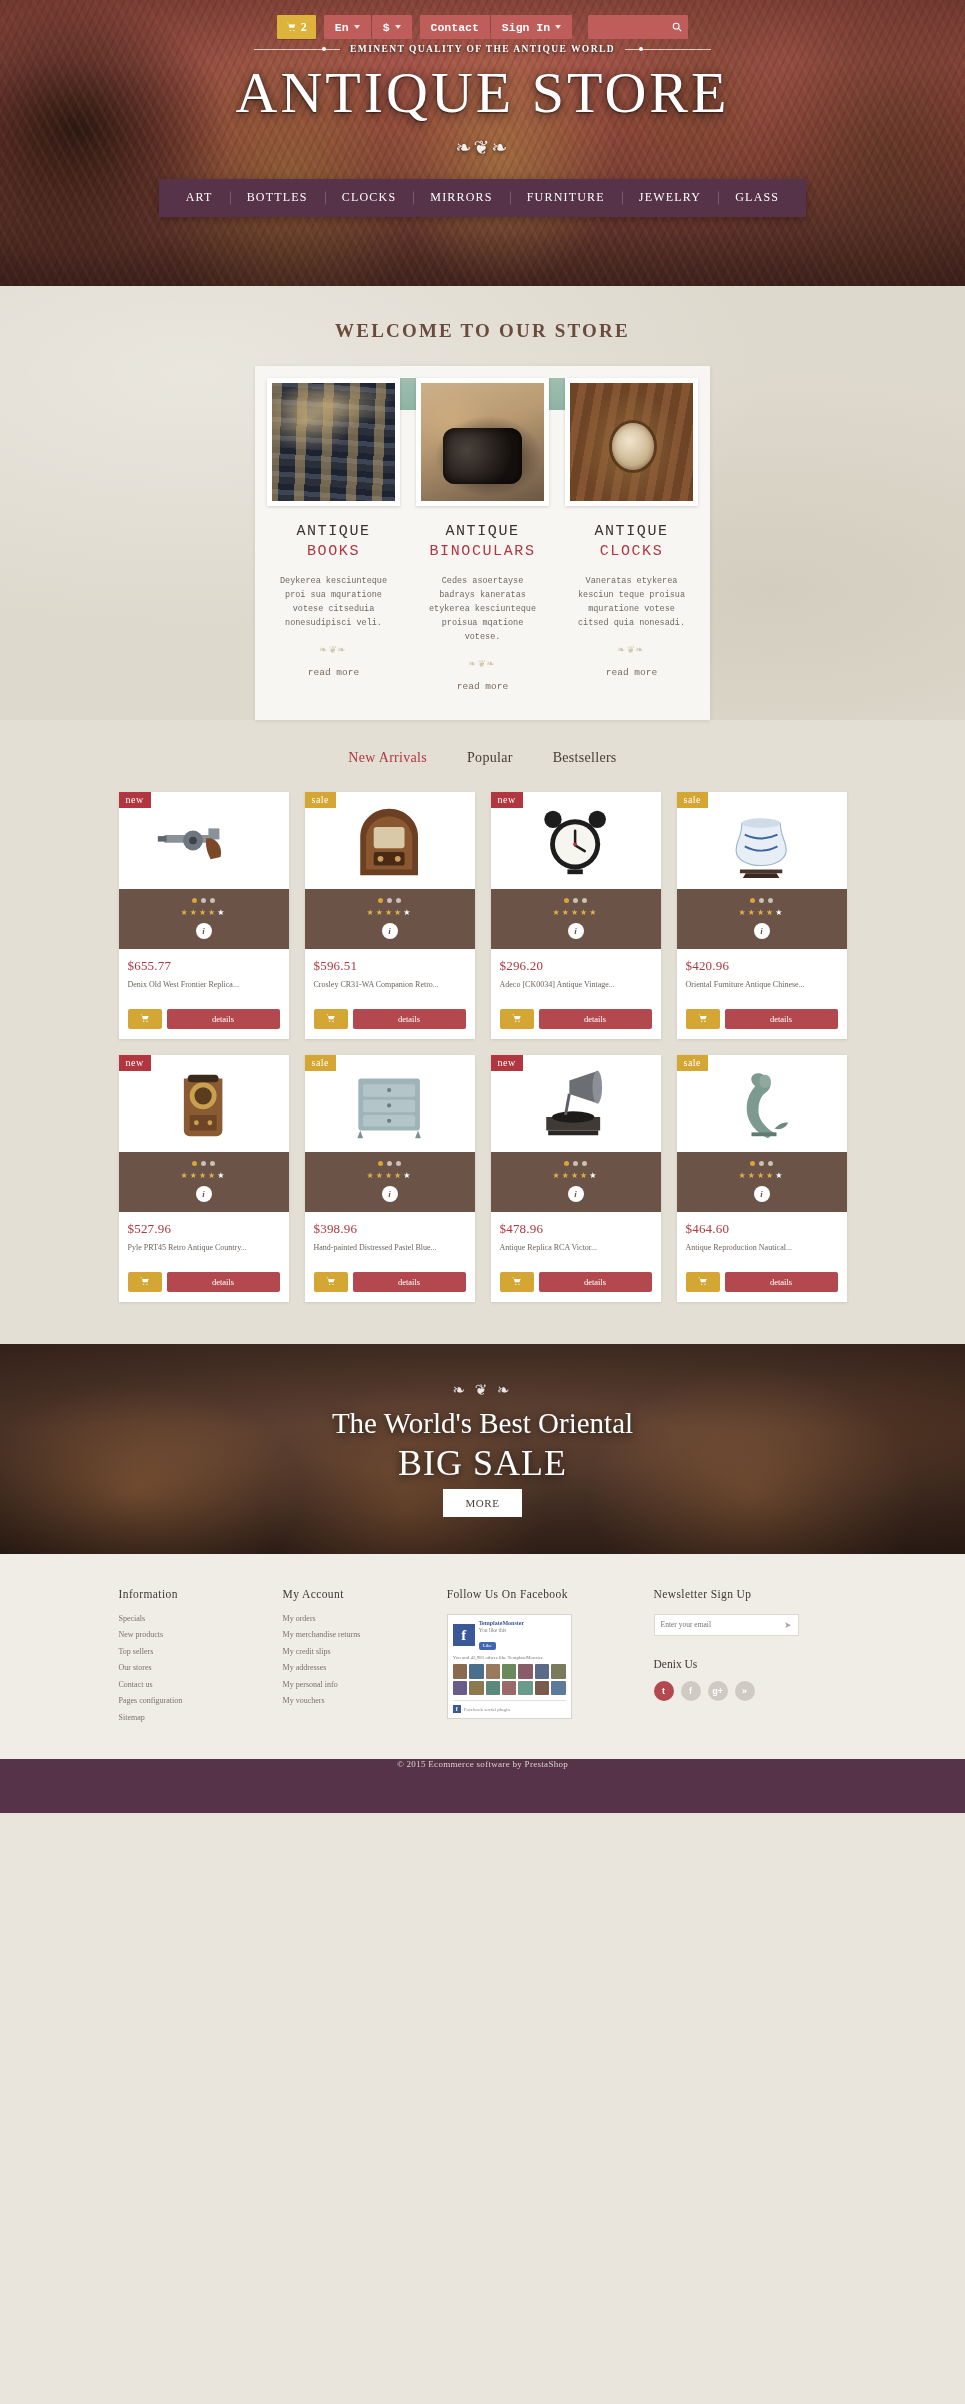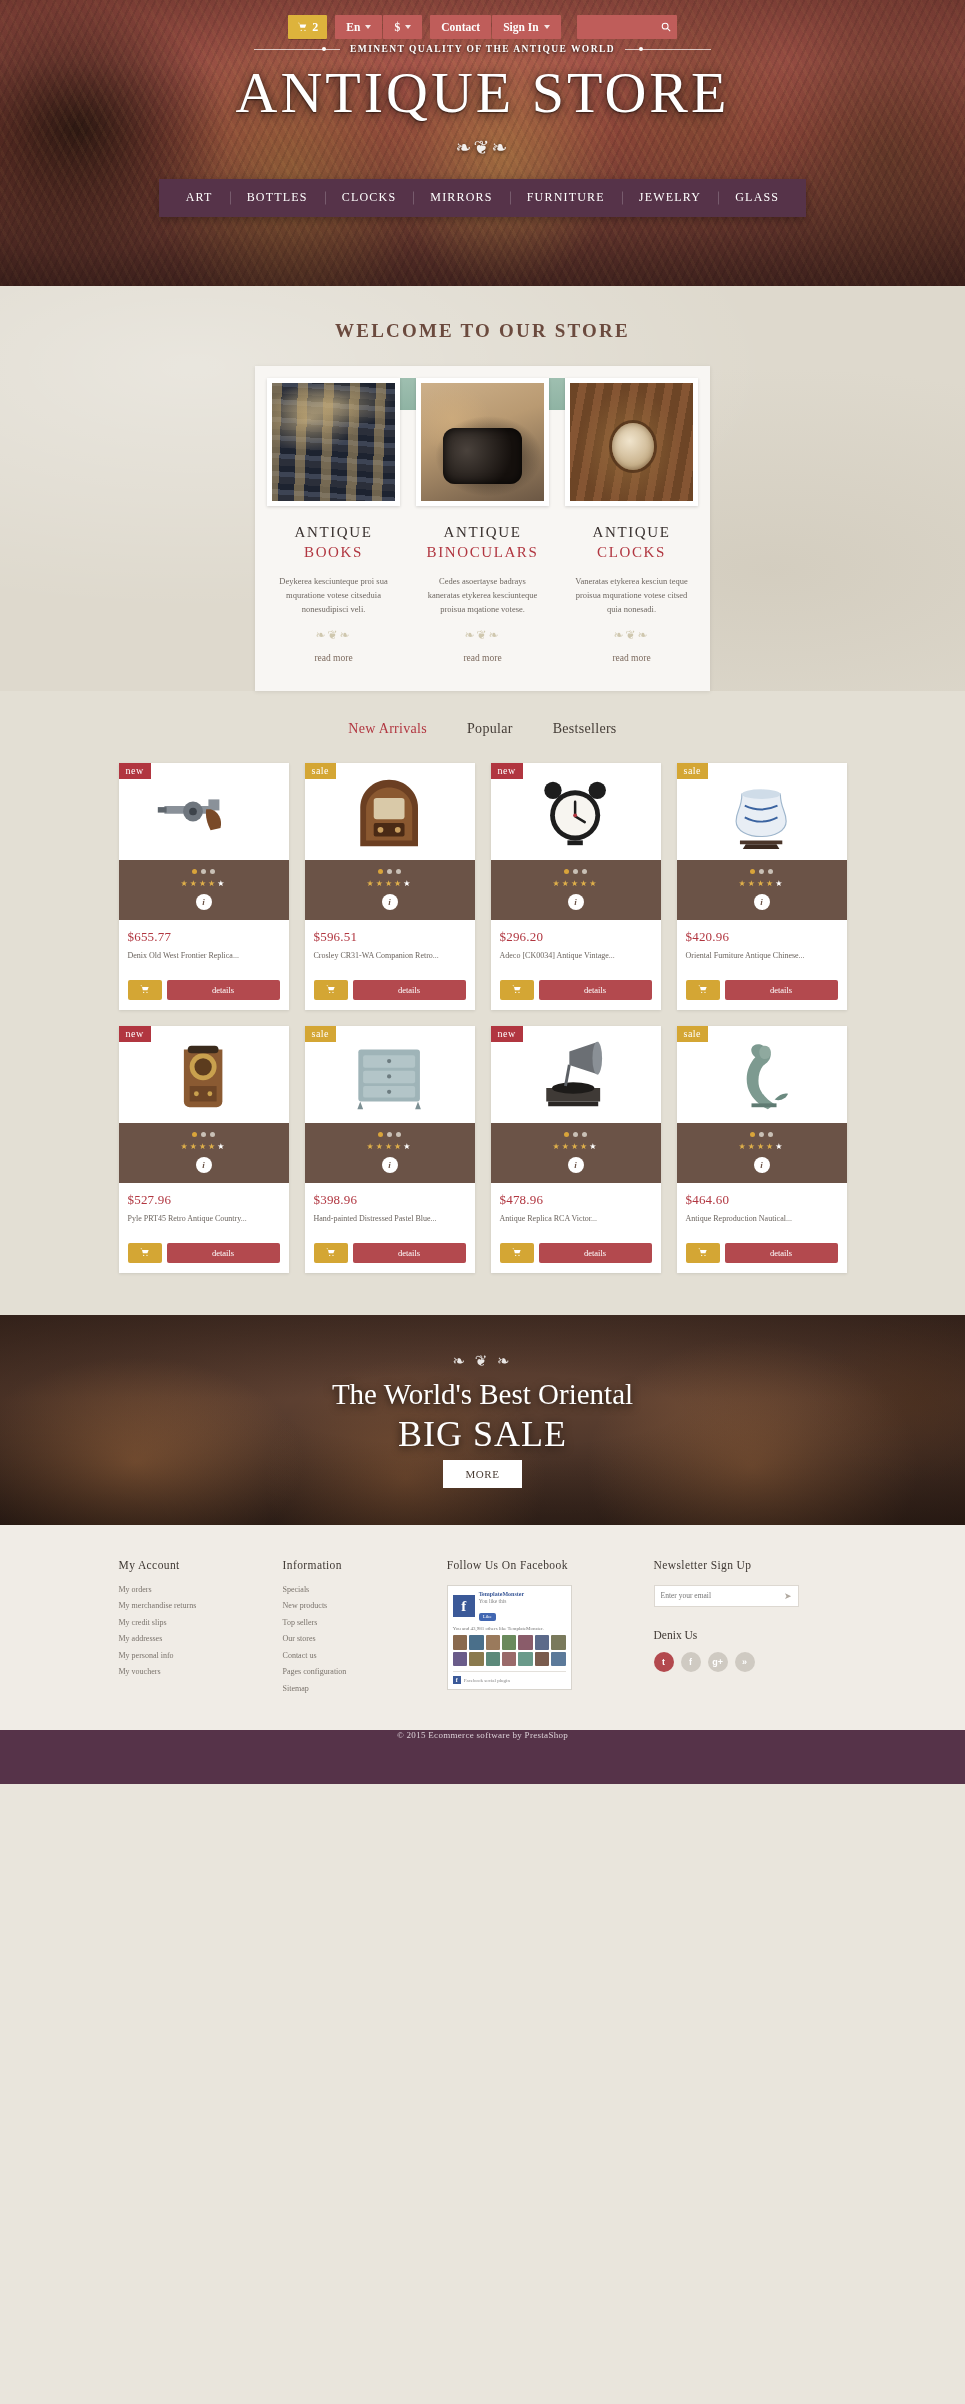--- a/index.html
+++ b/index.html
@@ -63,21 +63,21 @@
   .pillgroup { display: flex; gap: 1px; }
   .pill {
     background: #bf5d5a;
     color: #fff;
     height: 24px;
     padding: 0 11px;
     font-size: 11.5px; font-weight: bold;
     display: flex; align-items: center; gap: 4px;
     cursor: pointer;
     border: none;
-    font-family: Liberation Serif, serif;
+    font-family: Liberation Mono, monospace;
     border-radius: 1px;
   }
   .pill .caret {
     display: inline-block;
     width: 0; height: 0;
     border-left: 3px solid transparent;
     border-right: 3px solid transparent;
     border-top: 4px solid #fff;
     opacity: .85;
     margin-left: 1px;
@@ -181,21 +181,21 @@
     margin: 24px auto 0;
     background: #f8f6f3;
     padding: 12px 12px 26px;
     box-shadow: 0 1px 4px rgba(0,0,0,.09);
     position: relative;
   }
   .cards-panel:before {
     content: ""; position: absolute; left: 12px; right: 12px; top: 12px; height: 32px;
     background: linear-gradient(180deg,#9fbfb0,#8fb3a3);
   }
-  .cards { display: flex; gap: 16px; position: relative; }
+  .cards { display: flex; gap: 16px; position: relative; font-family: Liberation Mono, monospace; }
   .card { flex: 1; text-align: center; }
   .card-img {
     width: 100%; height: 128px;
     background: #2f2722;
     position: relative; overflow: hidden;
     border: 5px solid #fff;
     box-shadow: 0 1px 3px rgba(0,0,0,.15);
   }
   .img-books {
     background:
@@ -884,38 +884,38 @@
     <div class="sale-l1">The World's Best Oriental</div>
     <div class="sale-l2">BIG SALE</div>
     <button class="btn-more">MORE</button>
   </div>
 </section>
 
 <footer class="footer">
   <div class="footer-inner">
 
     <div>
-      <div class="fh">My Account</div>
-      <a class="fl">My orders</a>
-      <a class="fl">My merchandise returns</a>
-      <a class="fl">My credit slips</a>
-      <a class="fl">My addresses</a>
-      <a class="fl">My personal info</a>
-      <a class="fl">My vouchers</a>
-    </div>
-
-    <div>
       <div class="fh">Information</div>
       <a class="fl">Specials</a>
       <a class="fl">New products</a>
       <a class="fl">Top sellers</a>
       <a class="fl">Our stores</a>
       <a class="fl">Contact us</a>
       <a class="fl">Pages configuration</a>
       <a class="fl">Sitemap</a>
+    </div>
+
+    <div>
+      <div class="fh">My Account</div>
+      <a class="fl">My orders</a>
+      <a class="fl">My merchandise returns</a>
+      <a class="fl">My credit slips</a>
+      <a class="fl">My addresses</a>
+      <a class="fl">My personal info</a>
+      <a class="fl">My vouchers</a>
     </div>
 
     <div>
       <div class="fh">Follow Us On Facebook</div>
       <div class="fb-widget">
         <div class="fb-top">
           <div class="fb-logo">f</div>
           <div>
             <div class="fb-name">TemplateMonster</div>
             <div class="fb-sub">You like this</div>

